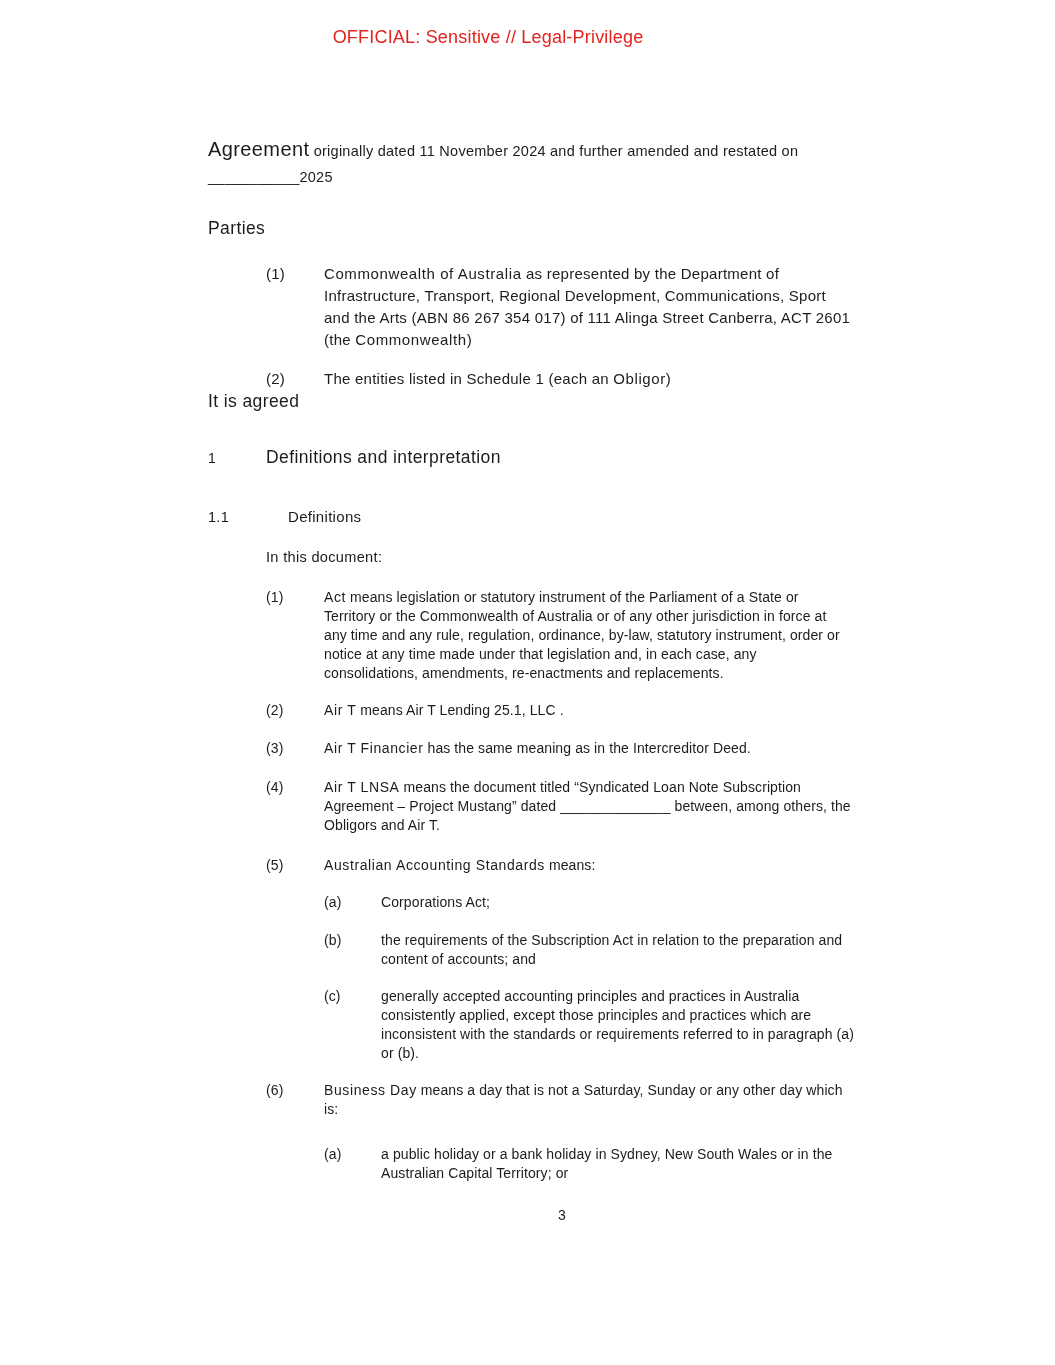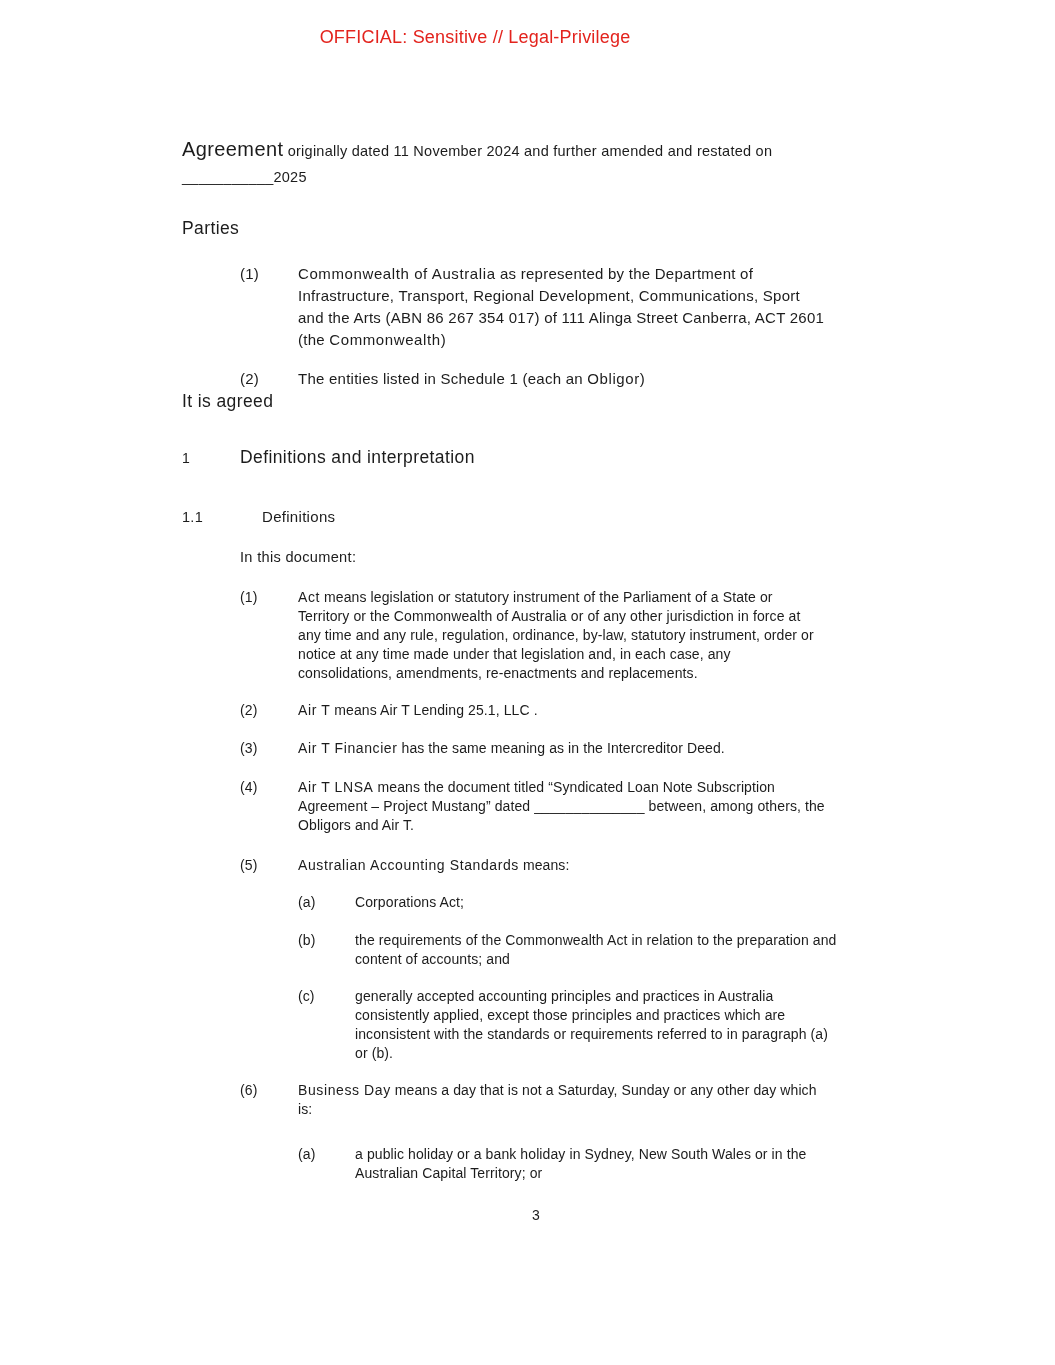--- a/index.html
+++ b/index.html
@@ -6,20 +6,21 @@
   html, body { margin: 0; padding: 0; background: #ffffff; }
   .page {
     position: relative;
     width: 950px;
     height: 1365px;
     background: #ffffff;
     font-family: "Liberation Sans", sans-serif;
     color: #1c1c1c;
     overflow: hidden;
     padding-top: 27px;
+    padding-left: 26px;
   }
   .classification {
     text-align: center;
     font-size: 18px;
     letter-spacing: 0.2px;
     color: #e3231d;
   }
   .content {
     margin-left: 182px;
     width: 720px;
@@ -195,21 +196,21 @@
         <div class="line"><span class="term">Australian Accounting Standards</span><span> means:</span></div>
         <div class="sitem sub-a5">
           <div class="snum">(a)</div>
           <div class="sbody">
             <div class="line">Corporations Act;</div>
           </div>
         </div>
         <div class="sitem sub-b5">
           <div class="snum">(b)</div>
           <div class="sbody">
-            <div class="line">the requirements of the Commonwealth Act in relation to the preparation and</div>
+            <div class="line">the requirements of the Subscription Act in relation to the preparation and</div>
             <div class="line">content of accounts; and</div>
           </div>
         </div>
         <div class="sitem sub-c5">
           <div class="snum">(c)</div>
           <div class="sbody">
             <div class="line">generally accepted accounting principles and practices in Australia</div>
             <div class="line">consistently applied, except those principles and practices which are</div>
             <div class="line">inconsistent with the standards or requirements referred to in paragraph (a)</div>
             <div class="line">or (b).</div>

